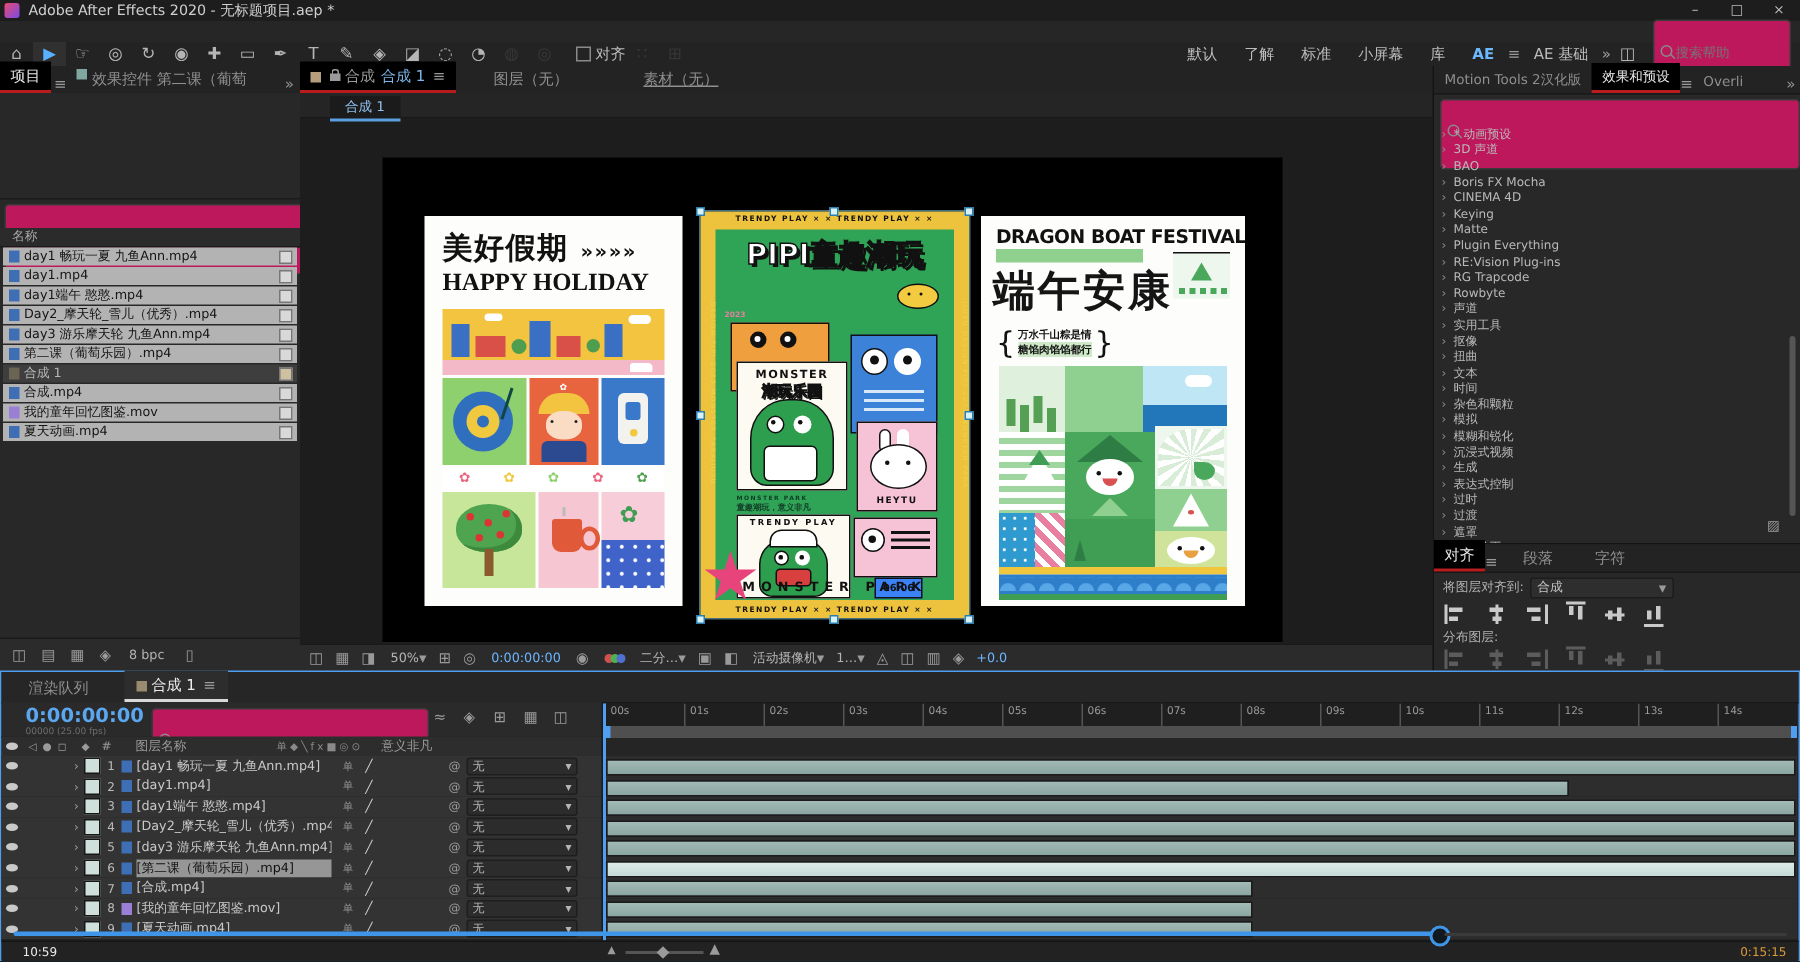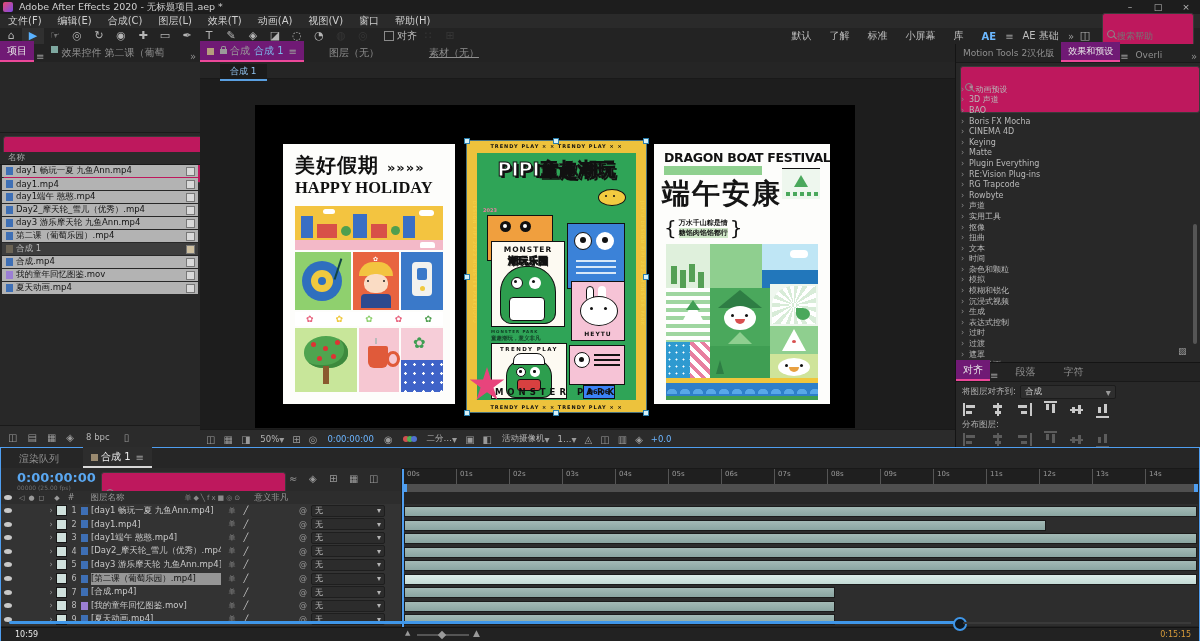--- a/index.html
+++ b/index.html
@@ -23,21 +23,21 @@
   .wsp{font-size:10px;color:#bdbdbd;margin:0 9px;white-space:nowrap;}
   .aebadge{color:#6cb8ff;font-weight:bold;}
   .srch{background:#be185d;border:1px solid #3a3a3a;border-radius:3px;height:12px;display:flex;padding:16px 4px;}
   .srch input{background:transparent;border:none;outline:none;color:#bbb;font-size:9px;width:70px;font-family:"DejaVu Sans",sans-serif;}
   .mag{width:6px;height:6px;border:1.2px solid #8a8a8a;border-radius:50%;position:relative;display:inline-block;flex:none;}
   .mag::after{content:"";position:absolute;width:4px;height:1.3px;background:#8a8a8a;transform:rotate(45deg);right:-3px;bottom:-1px;}
 
   
   .tabbar{background:#232323;border-bottom:1px solid #191919;display:flex;align-items:flex-end;}
   .ptab{font-size:10px;color:#8f8f8f;padding:3px 7px 2px 7px;white-space:nowrap;}
-  .ptab.active{color:#e8e8e8;background:#701a75;border-bottom:2px solid #ec4899;}
+  .ptab.active{color:#e8e8e8;background:#000000;border-bottom:2px solid #b91c1c;}
   .ovf{color:#8f8f8f;font-size:10px;margin-left:auto;margin-right:4px;}
   .sq{width:7px;height:7px;display:inline-block;margin-right:3px;}
   .padlock{position:relative;width:7px;height:5px;background:#9a9a9a;display:inline-block;margin:0 3px;}
   .padlock::before{content:"";position:absolute;left:1px;top:-3px;width:3px;height:3px;border:1px solid #9a9a9a;border-bottom:none;border-radius:2px 2px 0 0;}
 
   
   #leftpanel{left:0;top:44px;width:200px;height:403px;background:#282828;border-right:1px solid #141414;}
   #proj-rows .prow{display:flex;align-items:center;height:12px;margin:0 2px 1px 2px;background:#b3b3b3;color:#141414;}
   #proj-rows .prow.comp{background:#3e3e3e;color:#b8b8b8;}
   .picon{width:7px;height:8px;margin:0 3px 0 4px;flex:none;background:#3e6fb5;}
@@ -102,31 +102,20 @@
   <div id="titlebar" class="abs">
     <span class="appicon"></span>
     <span class="ttl">Adobe After Effects 2020 - 无标题项目.aep *</span>
     <span style="margin-left:auto;display:flex;">
       <span class="winbtn">–</span>
       <span class="winbtn">□</span>
       <span class="winbtn">×</span>
     </span>
   </div>
 
-  <div id="menubar" class="abs">
-      <span class="menu-item">文件(F)</span>
-      <span class="menu-item">编辑(E)</span>
-      <span class="menu-item">合成(C)</span>
-      <span class="menu-item">图层(L)</span>
-      <span class="menu-item">效果(T)</span>
-      <span class="menu-item">动画(A)</span>
-      <span class="menu-item">视图(V)</span>
-      <span class="menu-item">窗口</span>
-      <span class="menu-item">帮助(H)</span>
-    </div>
 
   <div id="toolbar" class="abs">
     <span class="tool">⌂</span>
     <span class="tool active">▶</span>
     <span class="tool">☞</span>
     <span class="tool">◎</span>
     <span class="tool">↻</span>
     <span class="tool">◉</span>
     <span class="tool">✚</span>
     <span class="tool">▭</span>

